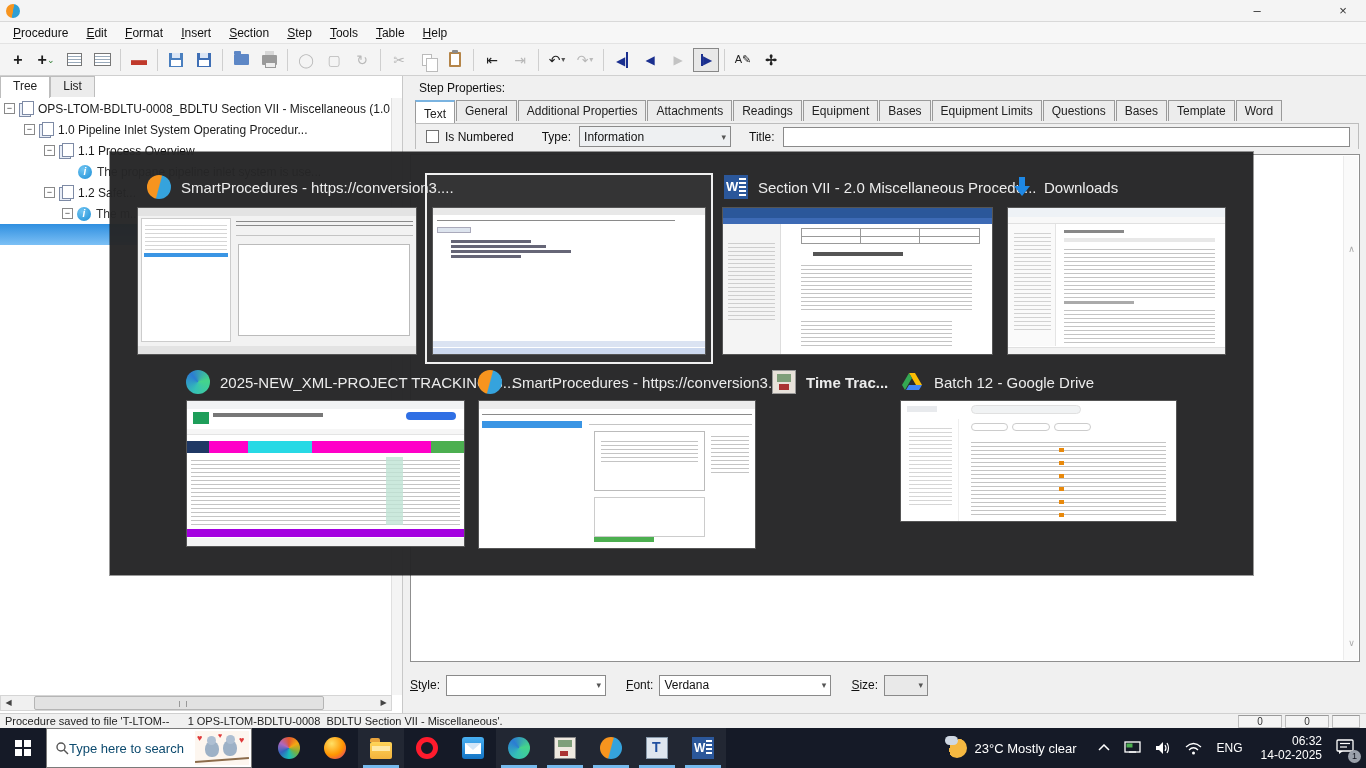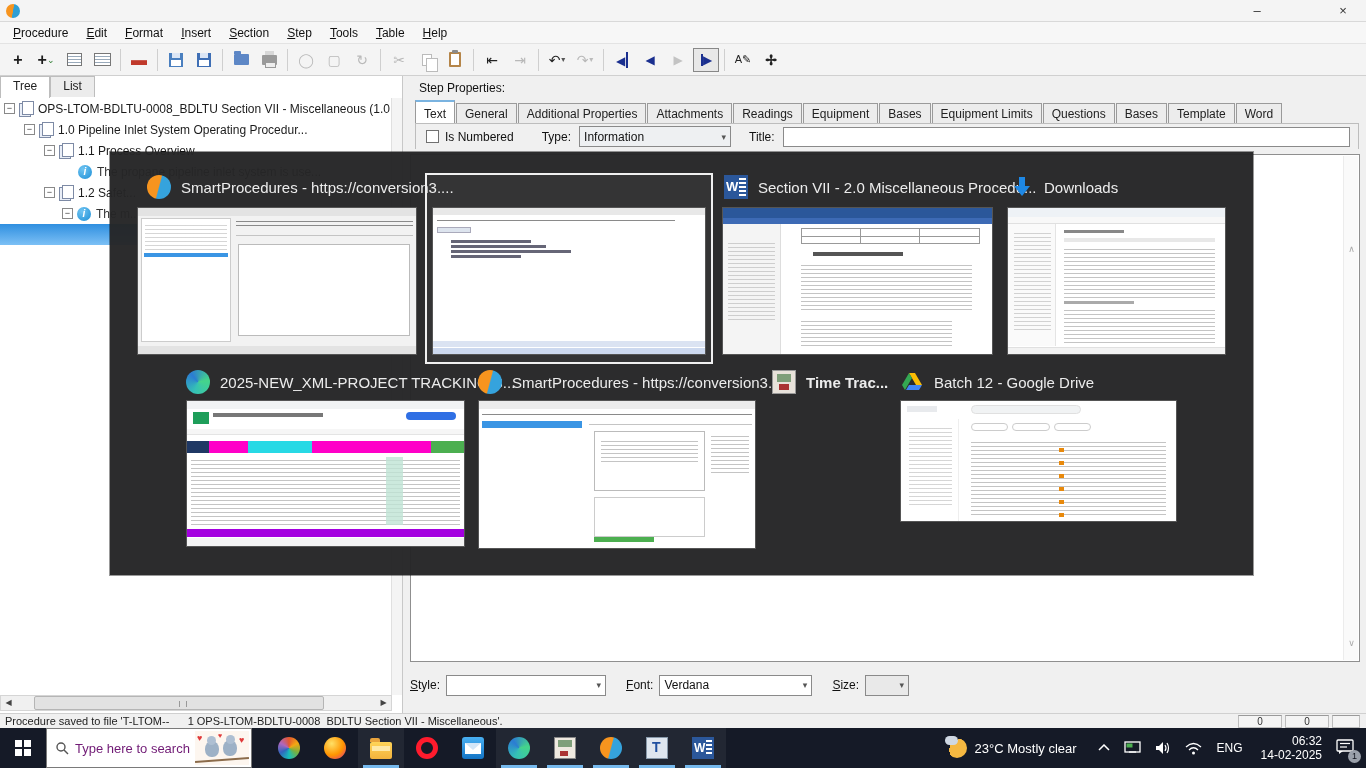--- a/index.html
+++ b/index.html
@@ -67,39 +67,39 @@
   .tree-vscroll { position:absolute; right:0; top:22px; width:11px; height:597px; background:#f4f4f4; border-left:1px solid #e0e0e0; }
   .tree-hscroll { position:absolute; left:0; bottom:2px; width:392px; height:16px; background:#f0f0f0; border:1px solid #d5d5d5; display:flex; align-items:center; }
   .hs-arrow { width:15px; height:14px; text-align:center; font-size:8px; line-height:14px; color:#444; }
   .hs-track { flex:1; position:relative; height:14px; }
   .hs-thumb { position:absolute; left:18px; top:0; width:290px; height:14px; background:#e2e2e2; border:1px solid #b5b5b5; border-radius:2px; }
   .hs-grip { position:absolute; left:50%; top:4px; width:8px; height:6px; border-left:1px solid #999; border-right:1px solid #999; }
 
   
   .step-panel { position:absolute; left:404px; top:76px; width:962px; height:637px; background:#f0f0f0; }
   .sp-label { position:absolute; left:15px; top:5px; font-size:12px; color:#111; }
-  .sp-tabs { position:absolute; left:11px; top:24px; display:flex; align-items:flex-end; }
+  .sp-tabs { position:absolute; left:11px; top:24px; display:flex; align-items:flex-start; }
   .sp-tab { padding:3px 8px; font-size:12px; border:1px solid #9a9a9a; border-bottom:none; background:#ececec; color:#222; margin-right:1px; }
   .sp-tab.active { background:#fff; padding-top:5px; border-top:2px solid #7ab3e0; }
   .sp-controls { position:absolute; left:11px; top:47px; width:944px; height:26px; background:#f0f0f0; border:1px solid #bdbdbd; border-bottom:none; display:flex; align-items:center; }
   .checkbox { width:13px; height:13px; border:1px solid #707070; background:#fff; margin:0 6px 0 10px; }
   .sp-ctl-label { font-size:12px; color:#111; margin-right:8px; }
   .sel { height:21px; background:#fff; border:1px solid #8a8a8a; display:flex; align-items:center; justify-content:space-between; padding:0 4px; font-size:12px; color:#111; }
   .sel .caret { font-size:9px; color:#555; }
   .type-sel { width:152px; margin-right:18px; background:#eef0f2; }
   .title-input { flex:1; height:20px; background:#fff; border:1px solid #8a8a8a; margin-right:8px; }
   .editor { position:absolute; left:6px; top:78px; width:950px; height:508px; background:#fff; border:1px solid #8f8f8f; }
   .ed-vscroll { position:absolute; right:1px; top:1px; width:15px; height:504px; background:#fafafa; border-left:1px solid #ececec; }
   .ed-vscroll .up { position:absolute; top:88px; left:0; width:15px; text-align:center; color:#aaa; font-size:9px; }
   .ed-vscroll .down { position:absolute; bottom:12px; left:0; width:15px; text-align:center; color:#aaa; font-size:9px; }
   .format-row { position:absolute; left:6px; top:594px; width:950px; height:30px; display:flex; align-items:center; }
   .fmt-label { font-size:12px; margin-right:6px; }
   .fmt-label::first-letter { text-decoration:underline; }
   .style-sel { width:160px; margin-right:20px; }
-  .font-sel { width:153px; margin-right:20px; }
+  .font-sel { width:172px; margin-right:20px; }
   .size-sel { width:44px; background:#e9e9e9; }
 
   
   .statusbar { position:absolute; left:0; top:713px; width:1366px; height:15px; background:#f0f0f0; border-top:1px solid #d0d0d0; font-size:11px; color:#222; display:flex; align-items:center; }
   .status-msg { padding-left:5px; flex:1; white-space:pre; }
   .status-cell { width:44px; height:13px; border:1px solid #bdbdbd; border-top-color:#9a9a9a; margin-right:3px; text-align:center; font-size:10px; line-height:12px; color:#333; background:#f4f4f4; }
   .status-cell.end { width:28px; margin-right:6px; }
 
   
   .switcher { position:absolute; left:110px; top:152px; width:1143px; height:423px; background:rgba(37,37,38,0.97); box-shadow:0 0 0 1px rgba(0,0,0,.4); }
@@ -135,21 +135,21 @@
   .t-strip { position:absolute; left:0; right:0; background:#e8e8e8; }
   .t-lines { background:repeating-linear-gradient(#0000 0 3px,#c4c4c4 3px 4px); }
   .t-lines-dark { background:repeating-linear-gradient(#0000 0 3px,#8a8a8a 3px 4px); }
 
   
   .taskbar { position:absolute; left:0; top:728px; width:1366px; height:40px; background:#151a27; display:flex; align-items:stretch; }
   .start { width:46px; display:flex; align-items:center; justify-content:center; }
   .win-logo { width:16px; height:16px; display:grid; grid-template-columns:7px 7px; grid-template-rows:7px 7px; gap:2px; }
   .win-logo i { background:#fff; }
   .tb-search { width:206px; background:#fff; display:flex; align-items:center; position:relative; border:1px solid #7a7a7a; }
-  .tb-search .stext { color:#701a75; font-size:13px; margin-left:6px; white-space:nowrap; }
+  .tb-search .stext { color:#0c4a6e; font-size:13px; white-space:nowrap; }
   .birds { position:absolute; right:2px; top:2px; width:54px; height:34px; background:#fdf6ef; overflow:hidden; }
   .bird { position:absolute; width:14px; height:16px; background:#9db1c6; border-radius:50% 50% 45% 45%; }
   .bird::before { content:""; position:absolute; left:2px; top:-5px; width:9px; height:9px; border-radius:50%; background:#aebfd2; }
   .heart { position:absolute; color:#e03a3a; font-size:9px; }
   .branch { position:absolute; left:0; bottom:4px; width:54px; height:2px; background:#8b6b4a; transform:rotate(-4deg); }
   .tb-icons { display:flex; align-items:stretch; margin-left:14px; }
   .tb-app { width:46px; display:flex; align-items:center; justify-content:center; position:relative; }
   .tb-app.active::after { content:""; position:absolute; left:5px; bottom:0; width:36px; height:3px; background:#76b9ed; }
   .tb-app.active { background:rgba(255,255,255,0.06); }
   .ai { width:22px; height:22px; position:relative; }

